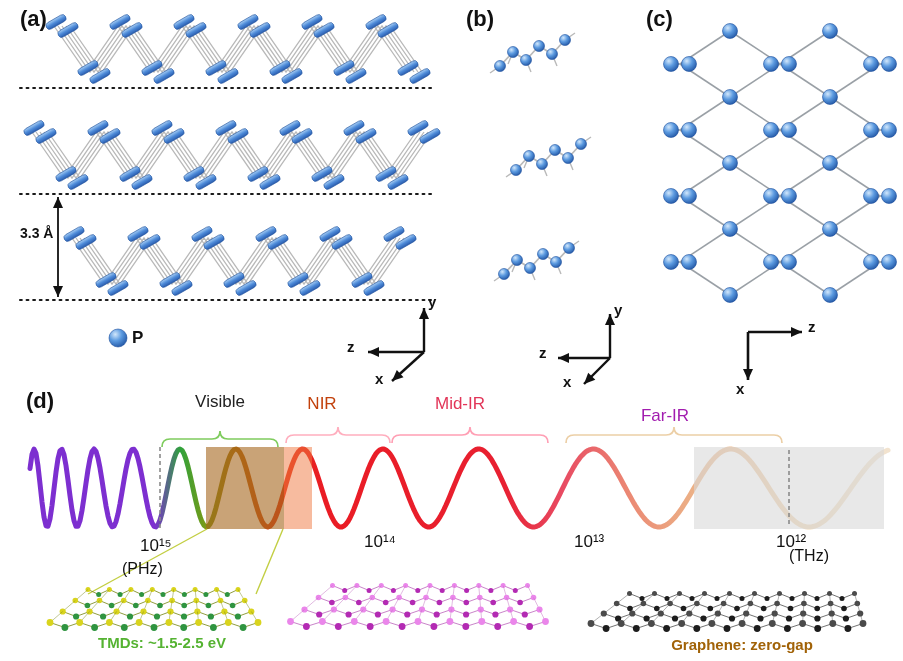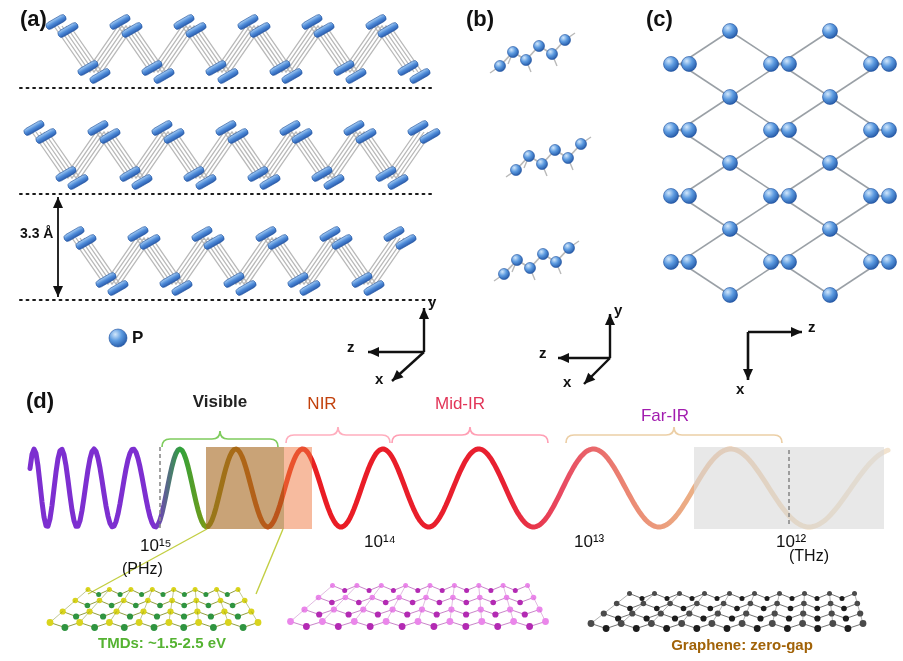--- a/index.html
+++ b/index.html
@@ -623,21 +623,21 @@
   <span class="l ax" style="left:347px;top:338px">z</span>
   <span class="l ax" style="left:375px;top:370px">x</span>
 
   <span class="l ax" style="left:614px;top:301px">y</span>
   <span class="l ax" style="left:539px;top:344px">z</span>
   <span class="l ax" style="left:563px;top:373px">x</span>
 
   <span class="l ax" style="left:808px;top:318px">z</span>
   <span class="l ax" style="left:736px;top:380px">x</span>
 
-  <span class="l spec" style="left: 220px; top: 392px; color: rgb(34, 34, 34); font-weight: bold;">Visible</span>
+  <span class="l spec" style="left: 220px; top: 392px; color: rgb(34, 34, 34);">Visible</span>
   <span class="l spec" style="left: 322px; top: 394px; color: #c2410c;">NIR</span>
   <span class="l spec" style="left: 460px; top: 394px; color: rgb(226, 53, 88);">Mid-IR</span>
   <span class="l spec" style="left: 665px; top: 406px; color: #a21caf;">Far-IR</span>
 
   <span class="l freq" style="left:140px;top:536px">10¹⁵</span>
   <span class="l freq2" style="left:122px;top:560px">(PHz)</span>
   <span class="l freq" style="left:364px;top:532px">10¹⁴</span>
   <span class="l freq" style="left:574px;top:532px">10¹³</span>
   <span class="l freq" style="left:776px;top:532px">10¹²</span>
   <span class="l freq2" style="left:789px;top:547px">(THz)</span>

